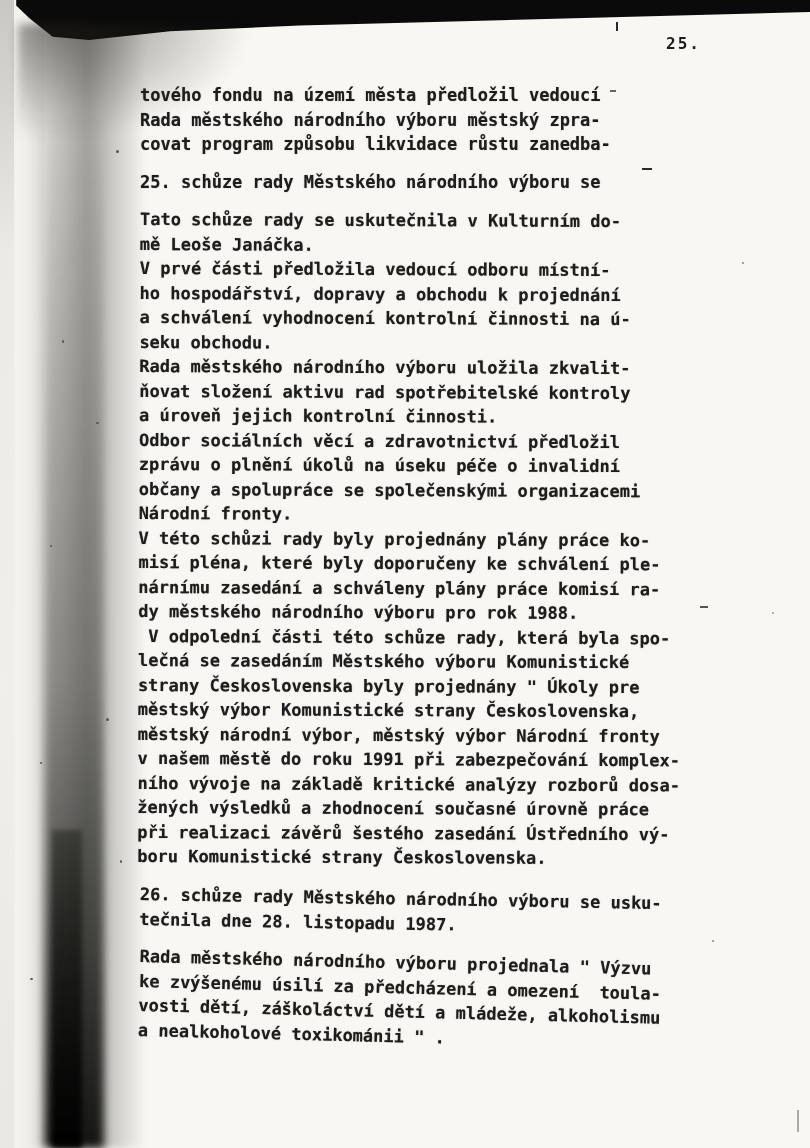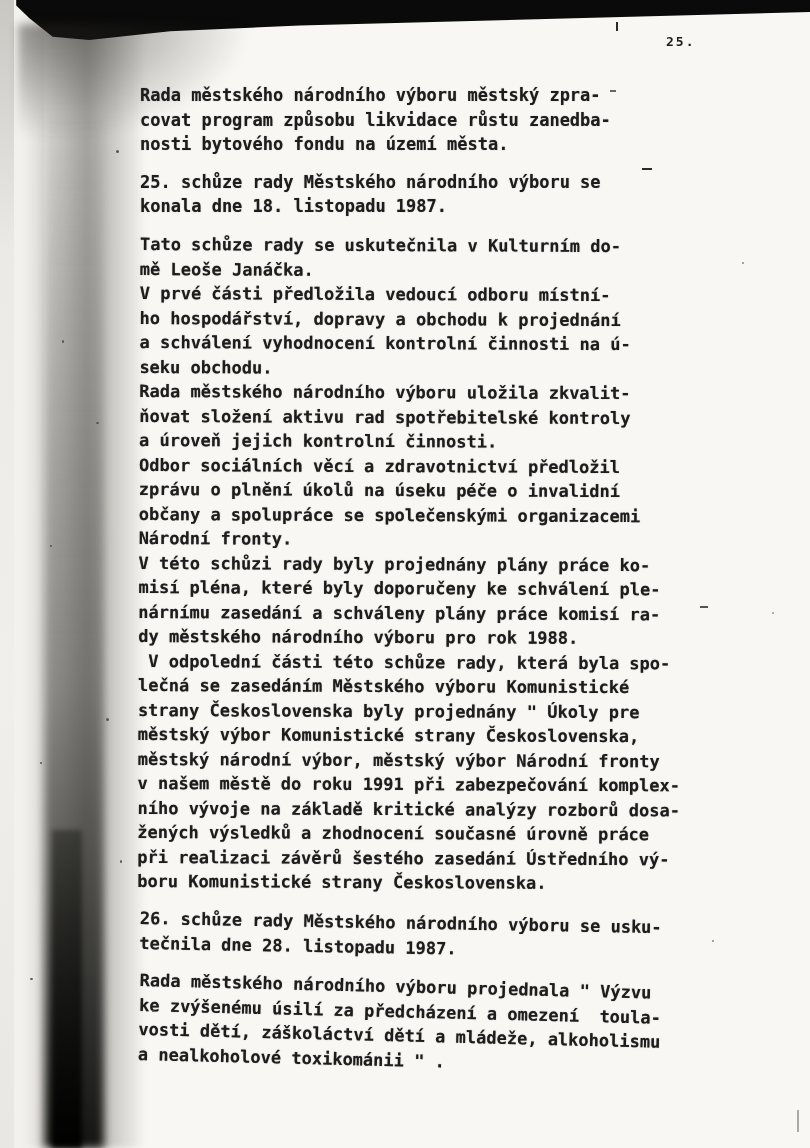--- a/index.html
+++ b/index.html
@@ -20,21 +20,21 @@
     filter:blur(4px);}
   .gutter-core{position:absolute;left:52px;top:830px;width:30px;height:318px;
     background:linear-gradient(to bottom,rgba(28,28,24,0.5),rgba(0,0,0,0.95));
     filter:blur(2.5px);}
   .top-band{position:absolute;top:0;left:0;width:810px;height:40px;background:#0a0a0a;
     clip-path:polygon(2% 0,100% 0,100% 30%,37% 64%,21% 78%,11% 100%,6.5% 92%,3.6% 45%,2% 14%);}
   .top-curl{position:absolute;left:18px;top:24px;width:240px;height:120px;
     background:radial-gradient(ellipse at 16% 0%,rgba(36,34,30,0.5),rgba(36,34,30,0) 68%);
     filter:blur(4px);}
   
-  .page-number{position:absolute;left:666px;top:34px;font-size:13px;font-weight:bold;
+  .page-number{position:absolute;left:666px;top:34px;font-size:16px;font-weight:bold;
     color:#1c1c1c;letter-spacing:2px;}
   .text-block{position:absolute;left:140px;top:83px;width:580px;
     font-size:17px;font-weight:bold;line-height:24.5px;color:#1d1d1d;
     text-shadow:0 0 1px rgba(30,30,30,0.55);}
   .para{margin:0 0 13px 0;}
   .p3{transform:rotate(0.25deg);transform-origin:left top;}
   .p4{transform:rotate(1deg);transform-origin:left top;}
   .p5{transform:rotate(1.4deg);transform-origin:left top;}
   .line{white-space:pre;}
   
@@ -52,28 +52,27 @@
   <div class="gutter-deep"></div>
   <div class="gutter-core"></div>
   <div class="top-band"></div>
   <div class="top-curl"></div>
 
   <div class="page-number">25.</div>
 
   <div class="text-block">
 
     <div class="para p1">
+      <div class="line">tového fondu na území města předložil vedoucí</div>
       <div class="line">Rada městského národního výboru městský zpra-</div>
       <div class="line">covat program způsobu likvidace růstu zanedba-</div>
-      <div class="line">nosti bytového fondu na území města.</div>
     </div>
 
     <div class="para p2">
       <div class="line">25. schůze rady Městského národního výboru se</div>
-      <div class="line">konala dne 18. listopadu 1987.</div>
     </div>
 
     <div class="para p3">
       <div class="line">Tato schůze rady se uskutečnila v Kulturním do-</div>
       <div class="line">mě Leoše Janáčka.</div>
       <div class="line">V prvé části předložila vedoucí odboru místní-</div>
       <div class="line">ho hospodářství, dopravy a obchodu k projednání</div>
       <div class="line">a schválení vyhodnocení kontrolní činnosti na ú-</div>
       <div class="line">seku obchodu.</div>
       <div class="line">Rada městského národního výboru uložila zkvalit-</div>

